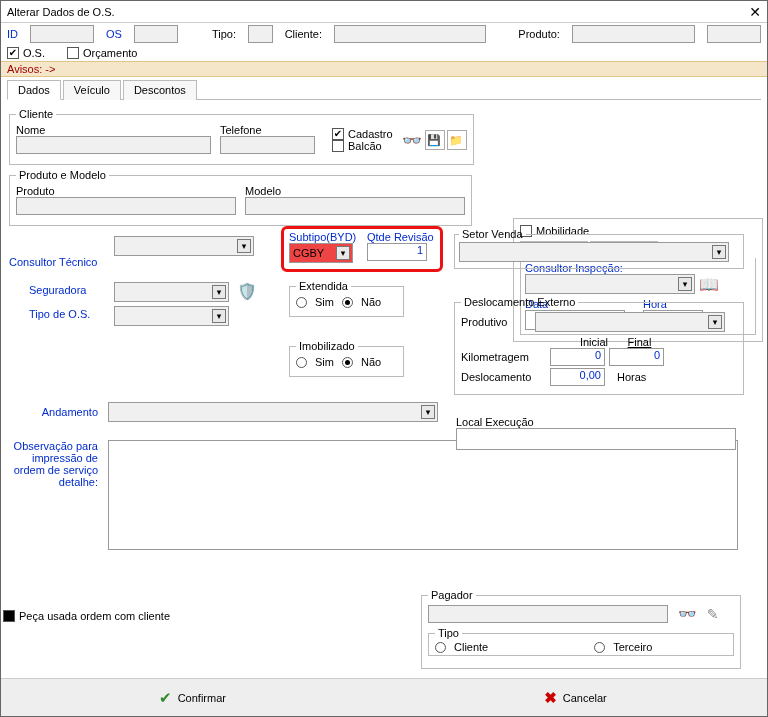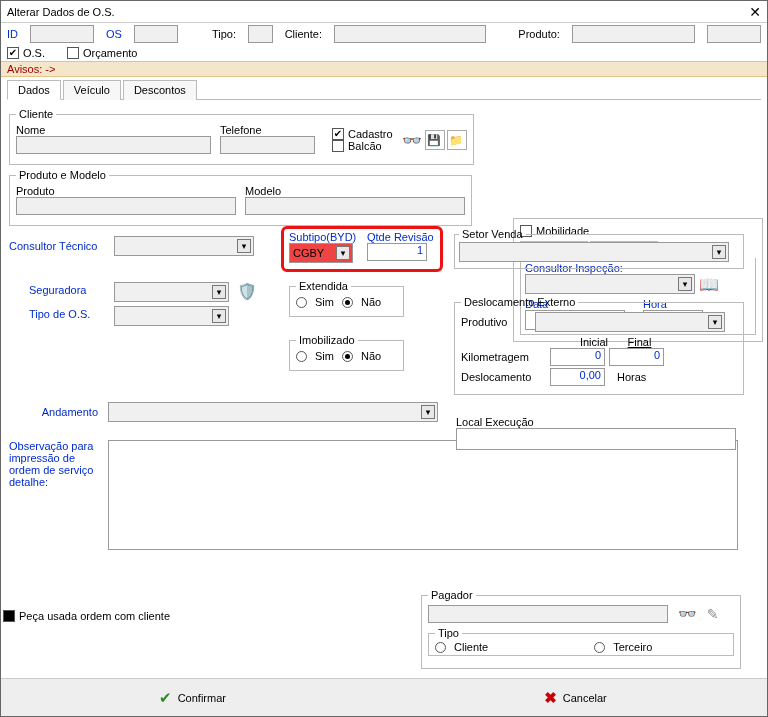--- a/index.html
+++ b/index.html
@@ -149,21 +149,21 @@
         <span class="field" style="width:220px"></span>
       </div>
       <div>
         <div>Modelo</div>
         <span class="field" style="width:220px"></span>
       </div>
     </div>
   </fieldset>
 
   <div style="margin-top:8px; position:relative; height:40px;">
-    <span class="bluelabel" style="position:absolute; left:0; top:6px;">Consultor Técnico</span>
+    <span class="bluelabel" style="position:absolute; left:0; top:22px;">Consultor Técnico</span>
     <span class="combo" style="position:absolute; left:105px; top:2px; width:140px;">
         <span class="arrow">▾</span>
       </span>
 
     <div class="redbox" style="left:272px; top:-8px; width:162px; height:46px;"></div>
     <div style="position:absolute; left:280px; top:-3px;">
       <div class="bluelabel">Subtipo(BYD)</div>
       <span class="combo" style="width:64px; background:#ef4444; justify-content:space-between; padding-left:3px;">
         <span>CGBY</span>
           <span class="arrow">▾</span>
@@ -199,21 +199,21 @@
     <fieldset style="position:absolute; left:280px; top:-6px; width:115px;">
       <legend>Extendida</legend>
       <div class="row" style="gap:8px;">
         <span class="radio"></span>
           <span>Sim</span>
         <span class="radio sel"></span>
           <span>Não</span>
       </div>
     </fieldset>
 
-    <fieldset style="position:absolute; left:280px; top:48px; width:115px;">
+    <fieldset style="position:absolute; left:280px; top:54px; width:115px;">
       <legend>Imobilizado</legend>
       <div class="row" style="gap:8px;">
         <span class="radio"></span>
           <span>Sim</span>
         <span class="radio sel"></span>
           <span>Não</span>
       </div>
     </fieldset>
 
     <fieldset style="position:absolute; left:445px; top:10px; width:290px;">
@@ -247,21 +247,21 @@
     <span class="combo" style="width:330px;">
         <span class="arrow">▾</span>
       </span>
   </div>
 
   <div style="position:absolute; left:455px; top:316px; width:290px;">
     <div>Local Execução</div>
     <div class="input" style="width:280px; height:22px;"></div>
   </div>
 
-  <div class="row" style="margin-top:18px; align-items:flex-start;">
+  <div class="row" style="margin-top:18px; align-items:flex-start;text-align:right;">
     <span class="bluelabel" style="width:95px; padding-right:6px;">Observação para impressão de ordem de serviço detalhe:</span>
     <div class="bigtext" style="width:630px; height:110px;"></div>
   </div>
 
   <div style="position:absolute; left:2px; top:510px;">
     <div class="row">
         <span class="chk filled"></span>
         <span>Peça usada ordem com cliente</span>
       </div>
   </div>

